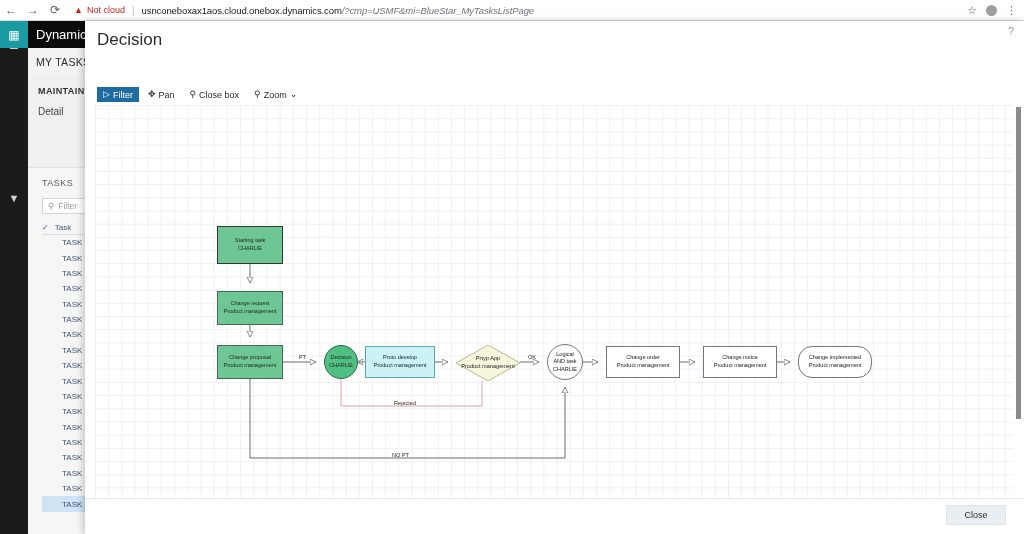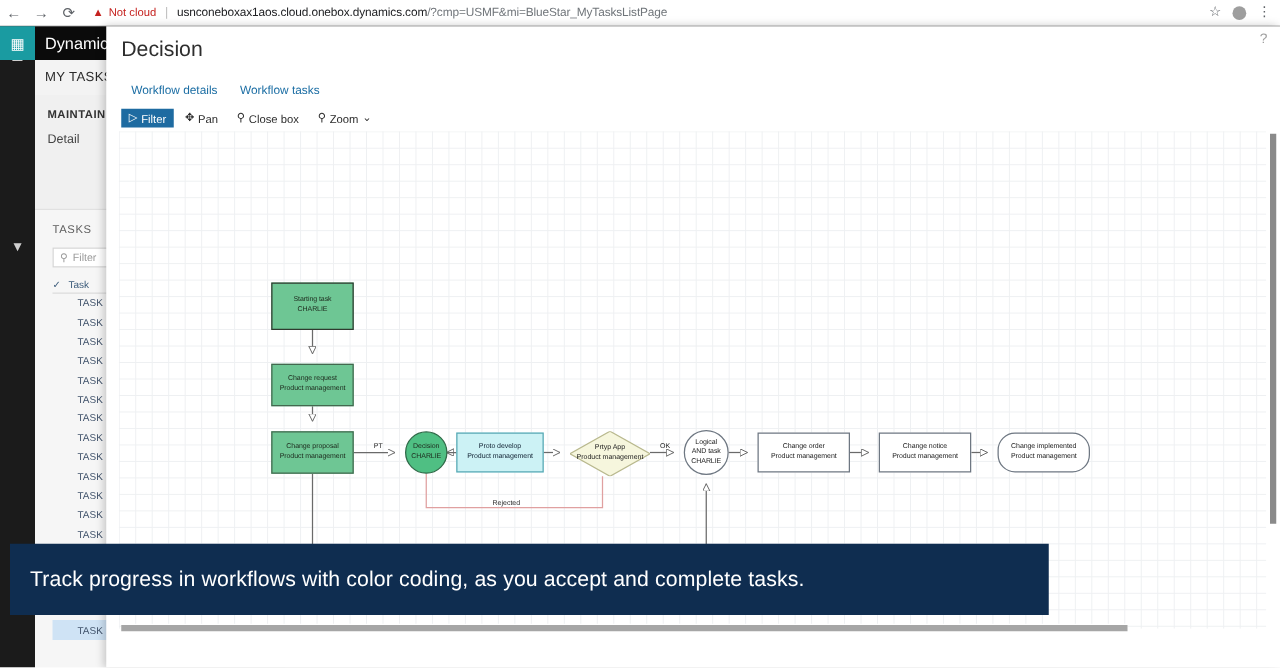--- a/index.html
+++ b/index.html
@@ -23,21 +23,21 @@
   }
   .url-wrap {
     margin-left: 8px; height: 17px; flex: 1;
     display: flex; align-items: center; gap: 4px;
     font-size: 9.5px; color: #3c4043;
   }
   .warn-ico { color: #c5221f; font-size: 9px; }
   .not-secure { color: #c5221f; font-size: 9px; }
   .url-sep { color: #bdbdbd; font-size: 10px; margin: 0 3px; }
   .url-text { color: #202124; font-size: 9.5px; letter-spacing: -0.1px; white-space: nowrap; }
-  .url-text .dim { color: #70757a; }
+  .url-text .dim { color: #70757a; font-style: italic; }
   .bar-right { display: flex; align-items: center; gap: 9px; padding-right: 7px; }
   .star-ico, .avatar-ico, .dots-ico { color: #5f6368; font-size: 11px; line-height: 1; }
   .avatar-ico {
     width: 11px; height: 11px; border-radius: 50%;
     background: #9e9e9e; display: inline-block;
   }
 
   
   .bg-app { position: absolute; left: 0; top: 21px; width: 1024px; height: 513px; background: #fff; }
   .d365-leftrail {
@@ -259,24 +259,20 @@
             <div class="grid-row sel">TASK</div>
           </div>
       </div>
     </div>
   </div>
 
   <div class="dialog">
     <span class="dlg-help">?</span>
     <div class="dlg-title">Decision</div>
 
-    <div class="dlg-tabs">
-      <div class="dlg-tab">Workflow details</div>
-      <div class="dlg-tab">Workflow tasks</div>
-    </div>
 
     <div class="dlg-toolbar">
       <div class="tb-btn active">
         <span class="tb-ico">▷</span>
         <span>Filter</span>
       </div>
       <div class="tb-btn">
         <span class="tb-ico">✥</span>
         <span>Pan</span>
       </div>
@@ -375,19 +371,19 @@
         </div>
     </div>
 
     <div class="vscroll">
         <i></i>
       </div>
     <div class="hscroll">
         <i></i>
       </div>
 
+    <div class="dlg-footer">
+      <div class="close-btn">Close</div>
+    </div>
   </div>
 
-  <div class="caption">
-    <span>Track progress in workflows with color coding, as you accept and complete tasks.</span>
-  </div>
 
 </div>
 
 </body></html>

